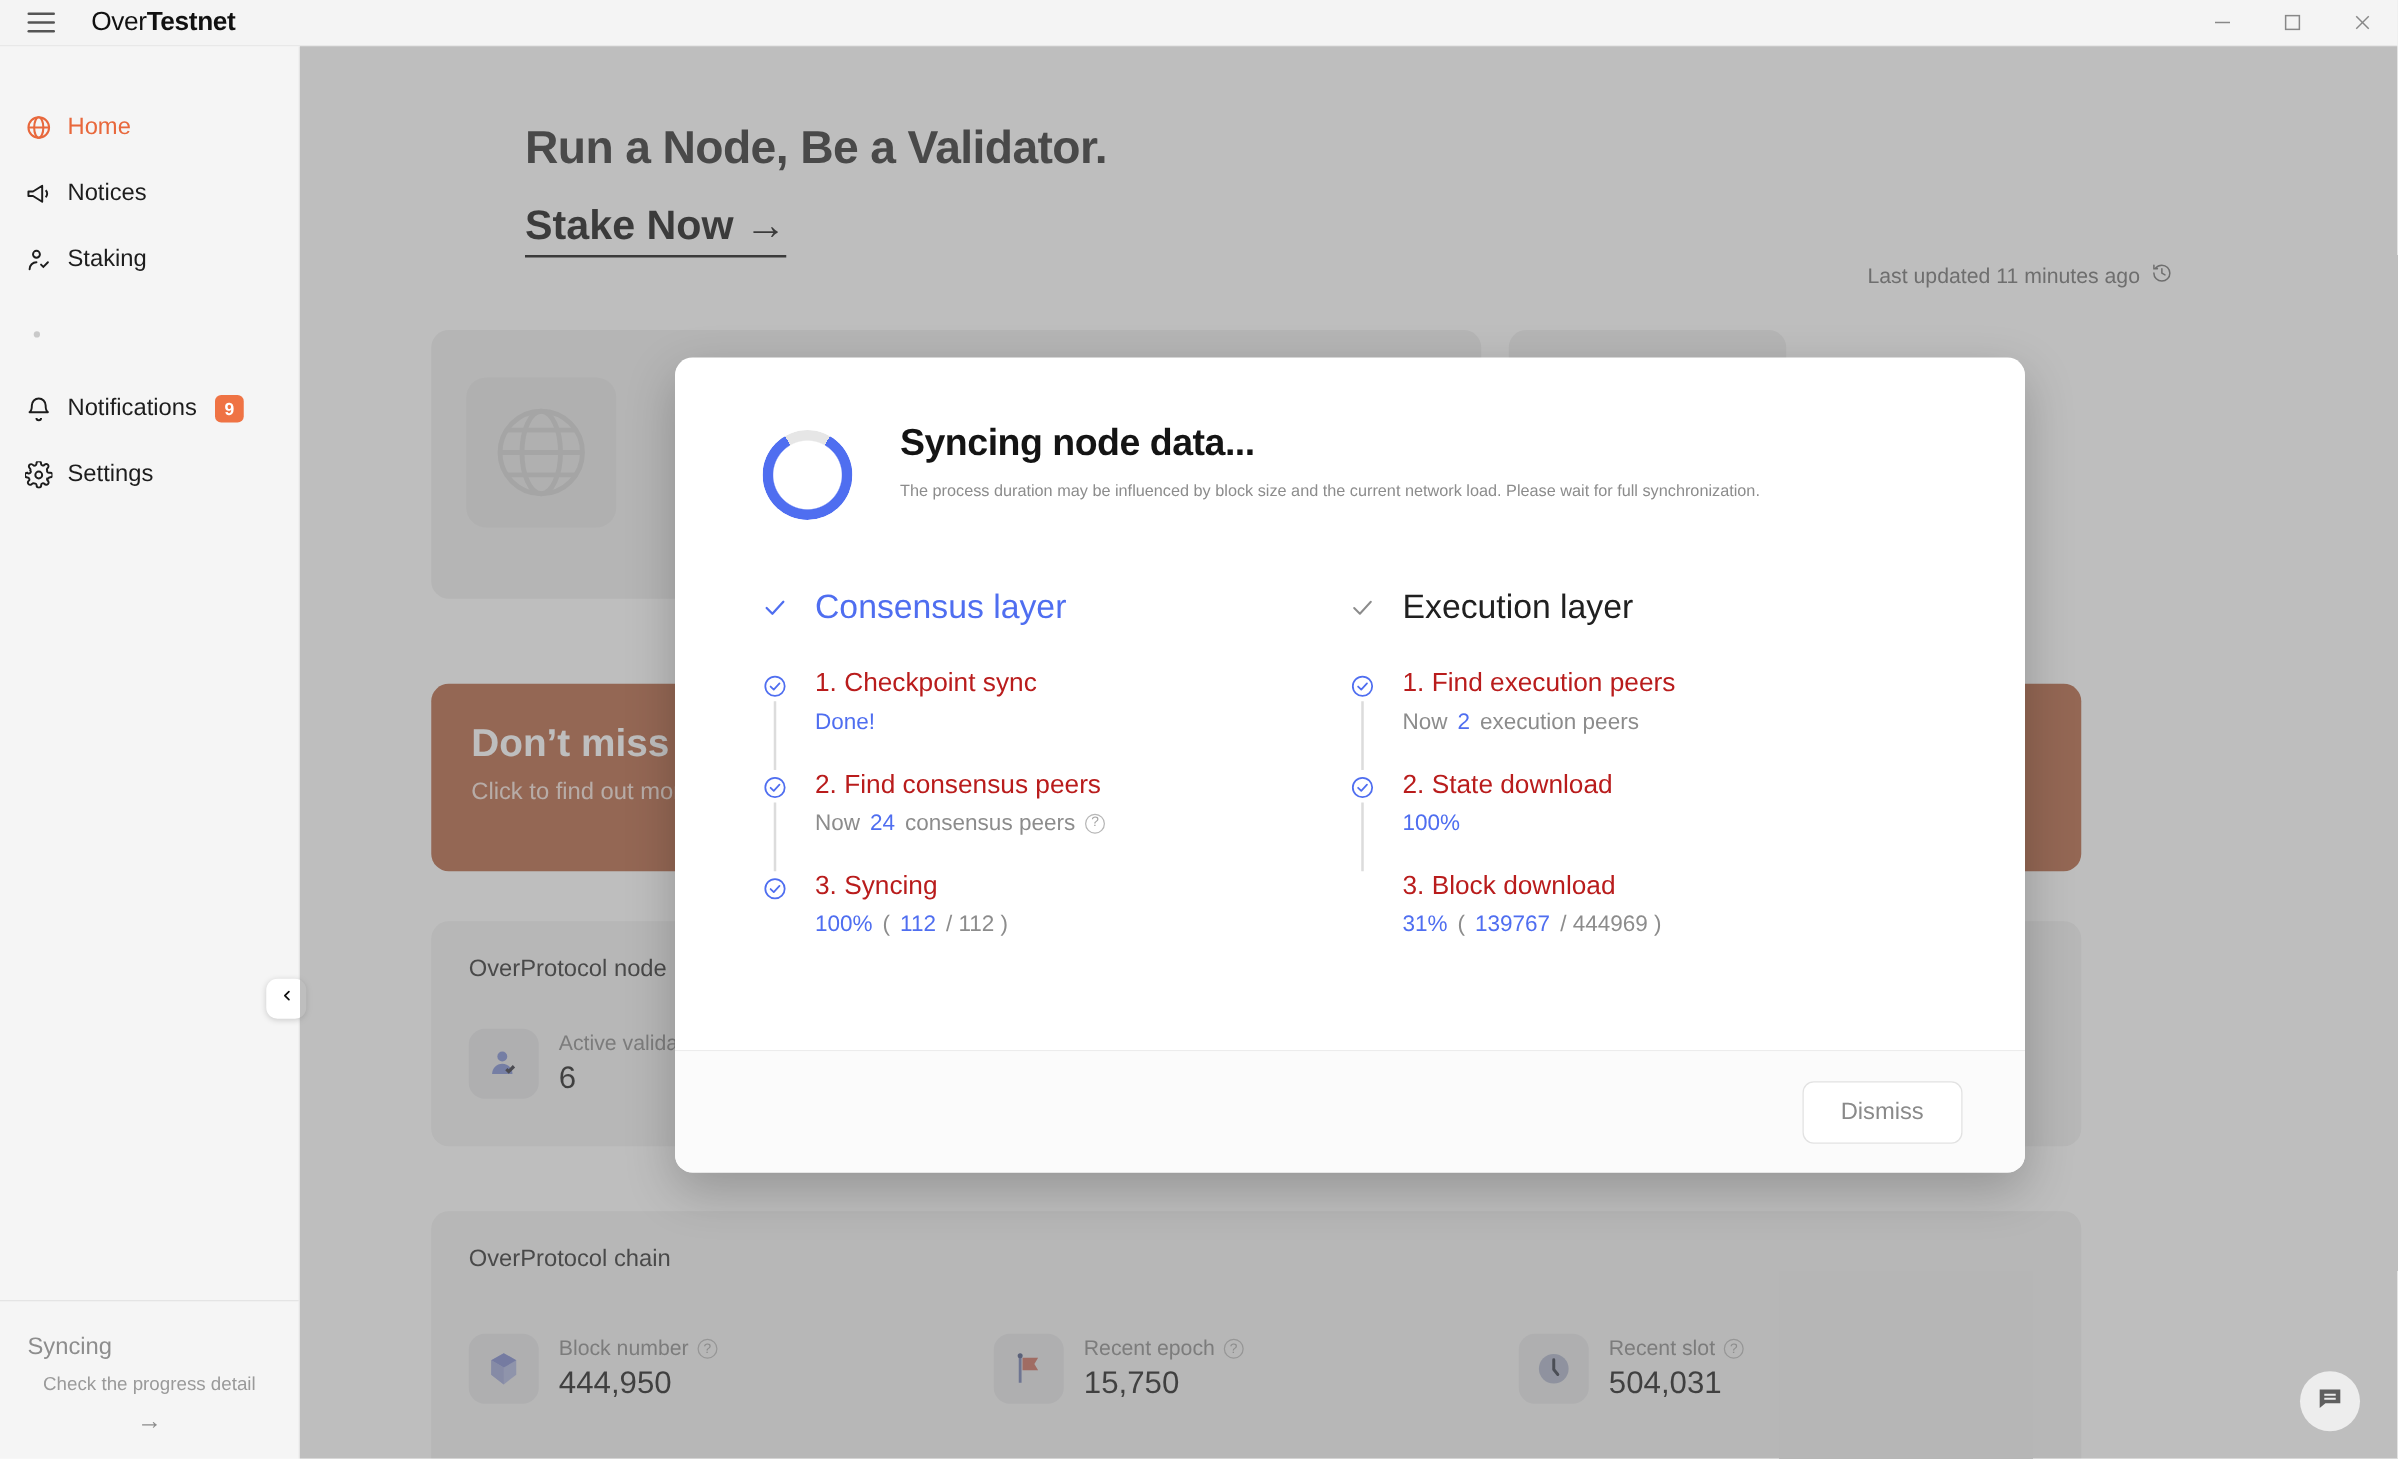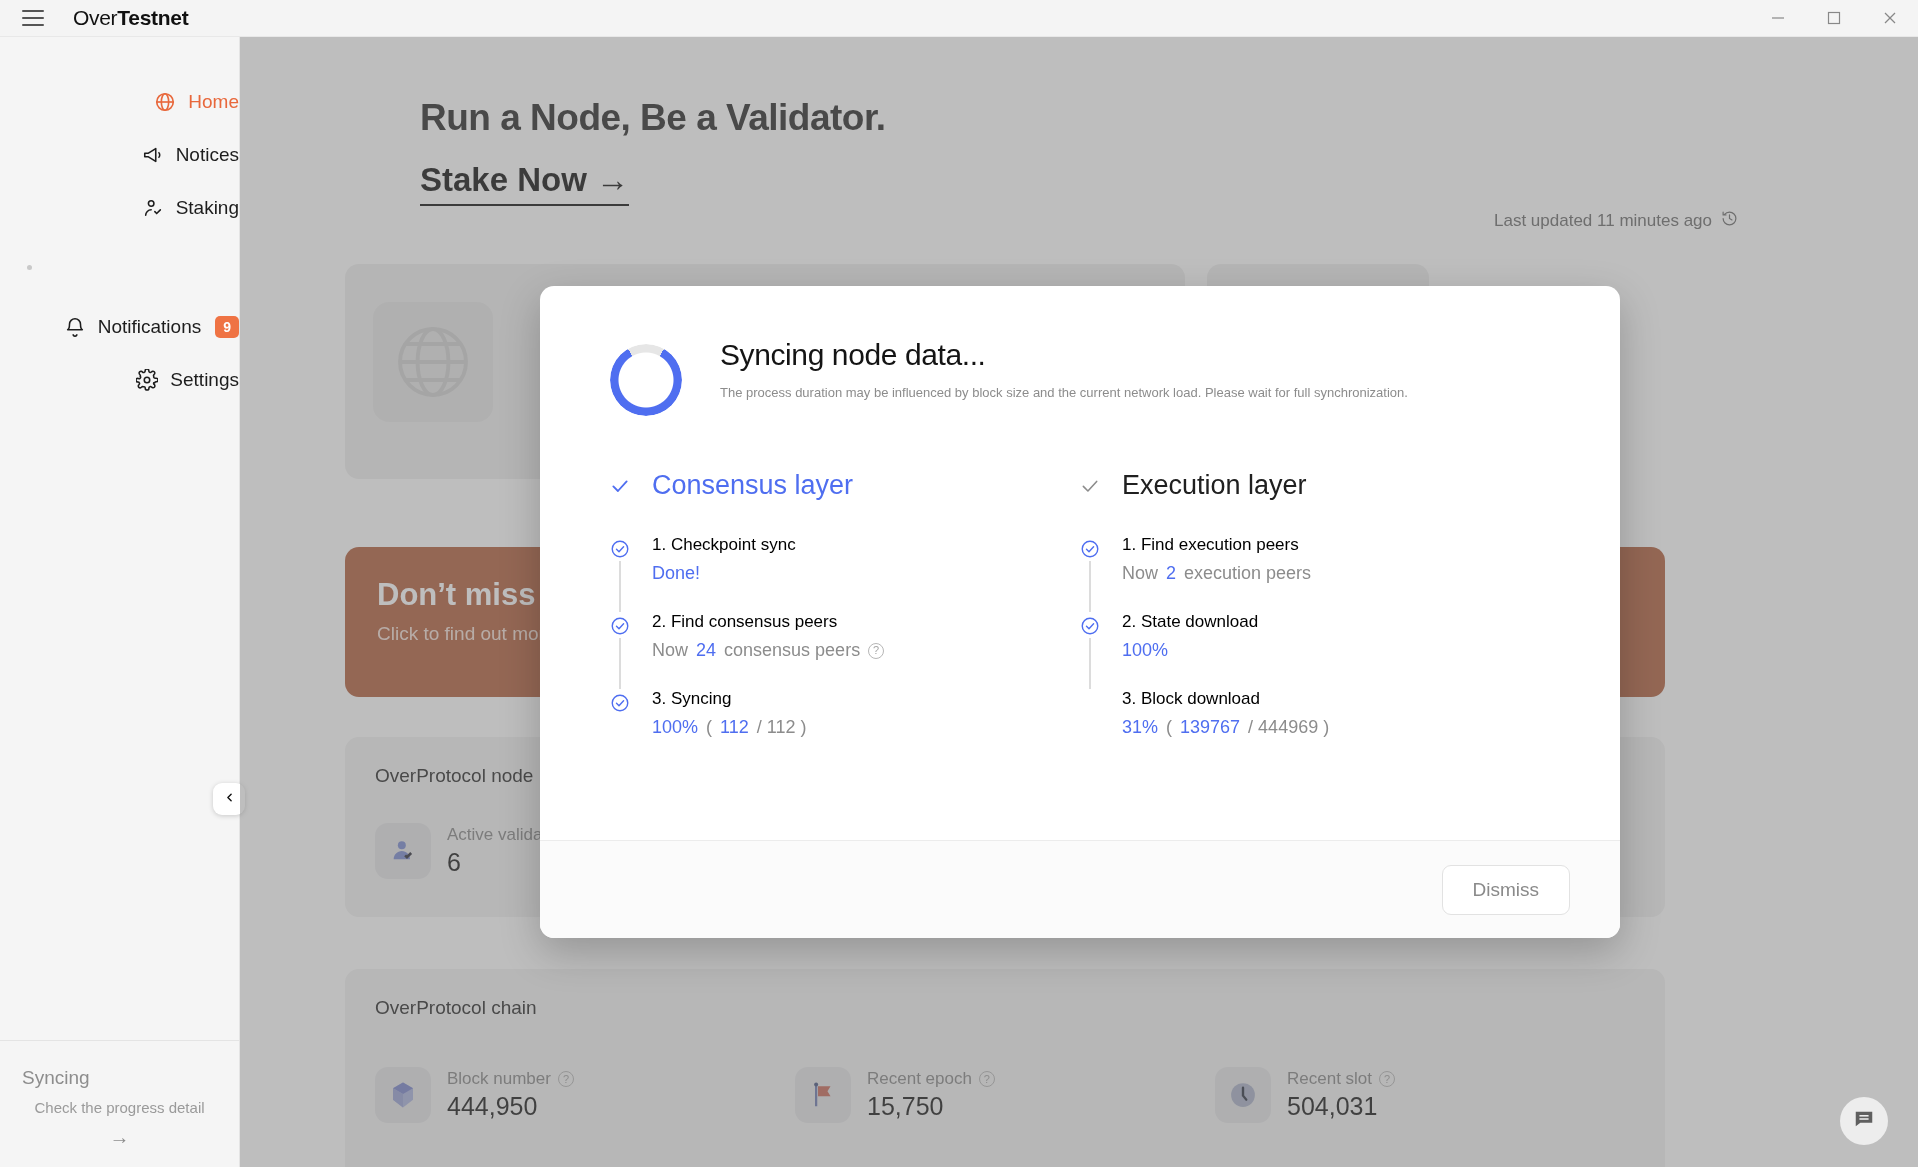--- a/index.html
+++ b/index.html
@@ -40,21 +40,21 @@
   
   .sidebar {
     position: absolute; top: 37px; left: 0; width: 240px; height: 1130px;
     background: #f5f5f5; border-right: 1px solid #e4e4e4;
     z-index: 30;
     display: flex; flex-direction: column;
   }
   .nav { padding-top: 38px; }
   .nav-item {
     display: flex; align-items: center;
-    height: 53px; padding-left: 20px; cursor: pointer; position: relative; justify-content: flex-end;
+    height: 53px; padding-left: 20px; cursor: pointer; position: relative;
   }
   .nav-item .ic { width: 26px; display: flex; align-items: center; justify-content: flex-start; }
   .nav-item .lbl { font-size: 19px; color: #1d1d1d; margin-left: 8px; }
   .nav-item.active .lbl { color: #e8683c; }
   .nav-dot-row { height: 66px; display: flex; align-items: center; padding-left: 27px; }
   .nav-dot { width: 5px; height: 5px; border-radius: 50%; background: #c9c9c9; }
   .badge {
     margin-left: 14px; background: #ef7344; color: #fff;
     font-size: 14px; font-weight: 600; border-radius: 5px;
     padding: 2px 8px; line-height: 18px;
@@ -176,41 +176,41 @@
   }
   .modal-body { padding: 52px 70px 0 70px; flex: 1; }
   .modal-head { display: flex; gap: 38px; align-items: flex-start; }
   .spinner {
     width: 72px; height: 72px; border-radius: 50%; flex: 0 0 72px;
     margin-top: 6px;
     background: conic-gradient(from 30deg, #4f6ef0 0deg 300deg, #e6e6e6 300deg 360deg);
     -webkit-mask: radial-gradient(circle, transparent 0 27px, #000 28px);
     mask: radial-gradient(circle, transparent 0 27px, #000 28px);
   }
-  .modal-title { font-size: 30px; font-weight: 400; color: #141414; letter-spacing: -0.4px; }
+  .modal-title { font-size: 30px; font-weight: 700; color: #141414; letter-spacing: -0.4px; }
   .modal-desc { font-size: 13px; color: #8c8c8c; margin-top: 12px; line-height: 1.45; max-width: 870px; }
 
   .layers { display: flex; margin-top: 54px; }
   .layer { width: 50%; }
   .layer-head { display: flex; align-items: center; gap: 22px; margin-bottom: 34px; }
   .layer-head .chk { width: 20px; display:flex; justify-content:center; }
   .layer-name { font-size: 27px; }
   .layer.consensus .layer-name { color: #4f6ef0; font-weight: 500; }
   .layer.execution .layer-name { color: #202020; }
 
   .steps { position: relative; }
   .step { display: flex; gap: 22px; position: relative; padding-bottom: 28px; }
   .step:last-child { padding-bottom: 0; }
   .step .bullet { position: relative; width: 20px; flex: 0 0 20px; padding-top: 4px; }
   .step .line {
     position: absolute; left: 9px; top: 26px; width: 1.5px; height: calc(100% + 2px);
     background: #dcdcdc;
   }
   .step:last-child .line { display: none; }
-  .step-title { font-size: 17px; color: #000000; }
+  .step-title { font-size: 21px; color: #b91c1c; }
   .step-sub { font-size: 18px; color: #8c8c8c; margin-top: 8px; display: flex; align-items: center; gap: 8px; }
   .blue { color: #4f6ef0; }
 
   .modal-foot {
     height: 98px; border-top: 1px solid #ececec; background: #fbfbfb;
     border-bottom-left-radius: 14px; border-bottom-right-radius: 14px;
     display: flex; align-items: center; justify-content: flex-end; padding-right: 50px;
   }
   .dismiss {
     font-size: 19px; color: #8a8a8a; background: #fff;

